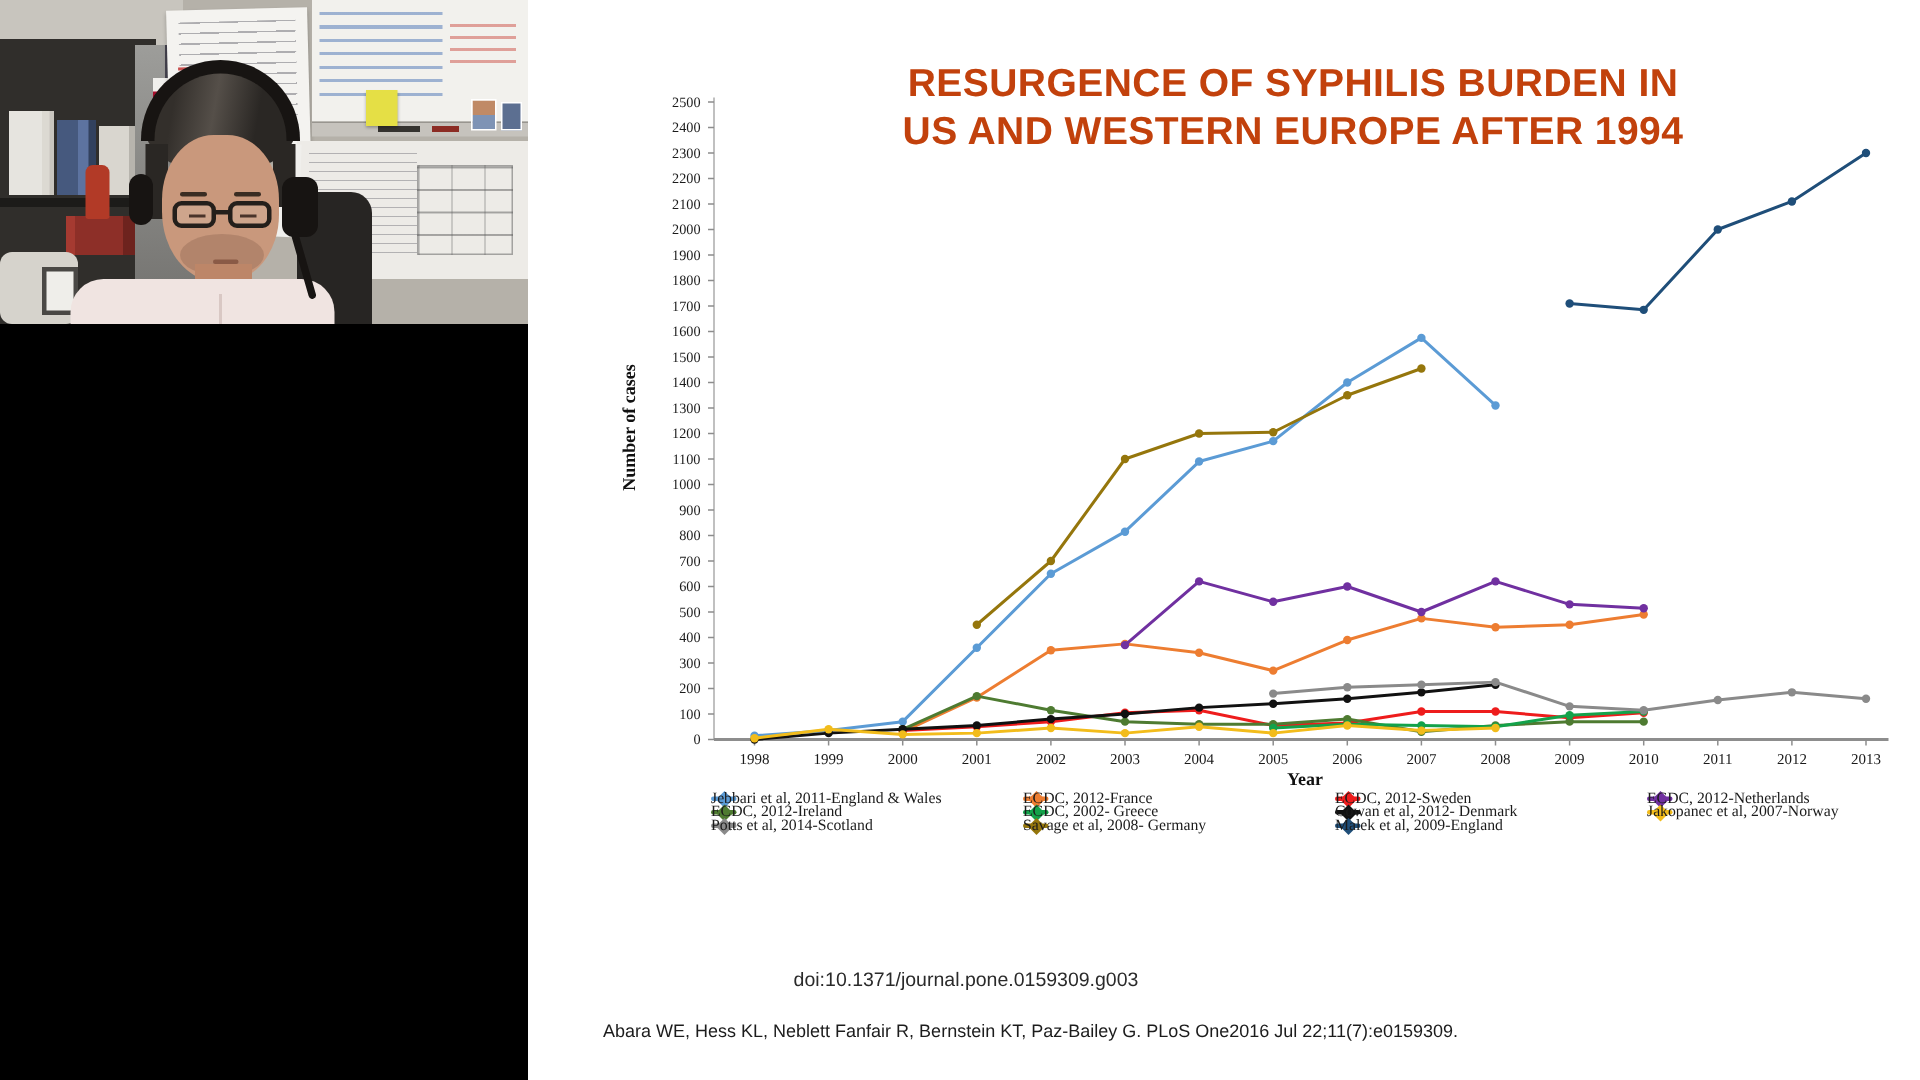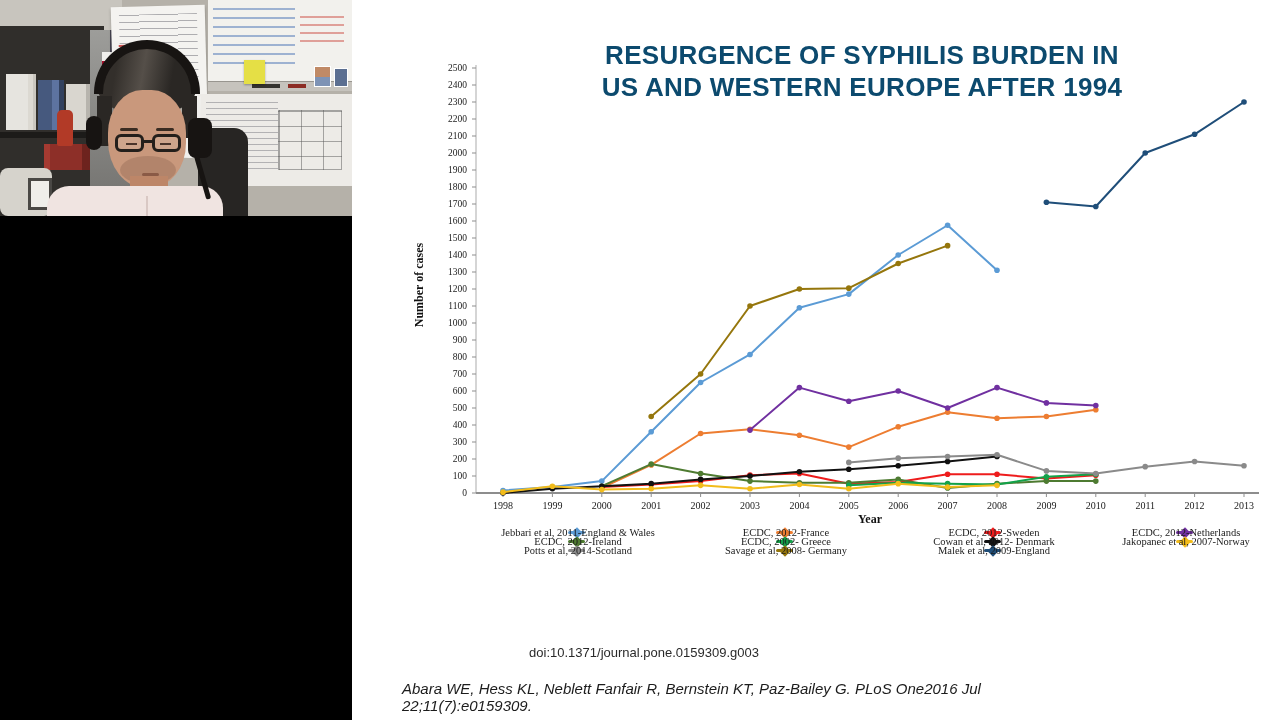--- a/index.html
+++ b/index.html
@@ -61,36 +61,36 @@
   .hp-band{left:94px;top:40px;width:106px;height:54px;border:9px solid #171412;border-bottom:none;border-radius:56px 56px 0 0;}
   .hp-cup-r{left:188px;top:118px;width:24px;height:40px;background:#171412;border-radius:8px;}
   .hp-cup-l{left:86px;top:116px;width:16px;height:34px;background:#171412;border-radius:8px;}
   .mic{left:200px;top:154px;width:5px;height:46px;background:#171412;transform:rotate(-16deg);border-radius:3px;}
 
   
   .letterbox{left:0;top:216px;width:352px;height:504px;background:#000;}
 
   
   .slide{left:352px;top:0;width:928px;height:720px;background:#ffffff;}
-  .slide-title{left:150px;top:40px;width:720px;text-align:center;color:#0c4a6e;
+  .slide-title{left:150px;top:40px;width:720px;text-align:center;color:#c2410c;
                font-size:26px;font-weight:800;line-height:1.22;letter-spacing:.3px;}
   #chart-svg{left:55px;top:52px;}
   .tick{font:9.5px "Liberation Serif","DejaVu Serif",serif;fill:#1a1a1a;}
   .xtick{font:10px "Liberation Serif","DejaVu Serif",serif;fill:#1a1a1a;}
   .axlab{font:bold 12px "Liberation Serif","DejaVu Serif",serif;fill:#111;}
   .legend{left:122px;top:531px;width:800px;display:grid;grid-template-columns:208px 208px 208px auto;
           row-gap:6px;font:10.5px "Liberation Serif","DejaVu Serif",serif;color:#1b1b1b;}
-  .legend-item{position:static;display:flex;align-items:center;justify-content:center;}
+  .legend-item{position:static;display:flex;align-items:center;}
   .lg-line{position:relative;display:inline-block;flex:none;width:17px;height:3px;border-radius:2px;margin-right:4px;}
   .lg-diamond{position:absolute;left:5px;top:-2.5px;width:8px;height:8px;transform:rotate(45deg);}
   .footnote{left:118px;top:590px;width:560px;font:bold italic 11.5px "Liberation Serif","DejaVu Serif",serif;color:#111;}
   .caption{left:42px;top:616px;width:886px;font-size:13.5px;font-weight:bold;color:#101010;
            padding-bottom:5px;border-bottom:2px solid #8f8f8f;}
   .doi{left:42px;top:645px;width:500px;font-size:13px;color:#2a2a2a;text-align:center;}
-  .citation{left:50px;top:680px;width:700px;font-size:15px;font-style:italic;color:#1c1c1c;}
+  .citation{left:50px;top:680px;width:700px;font-size:12px;color:#1c1c1c;}
 </style>
 </head>
 <body>
 
 <div class="stage">
 
   <div class="webcam">
     <div class="wall-top"></div>
     <div class="shelf">
       <div class="books1"></div>

